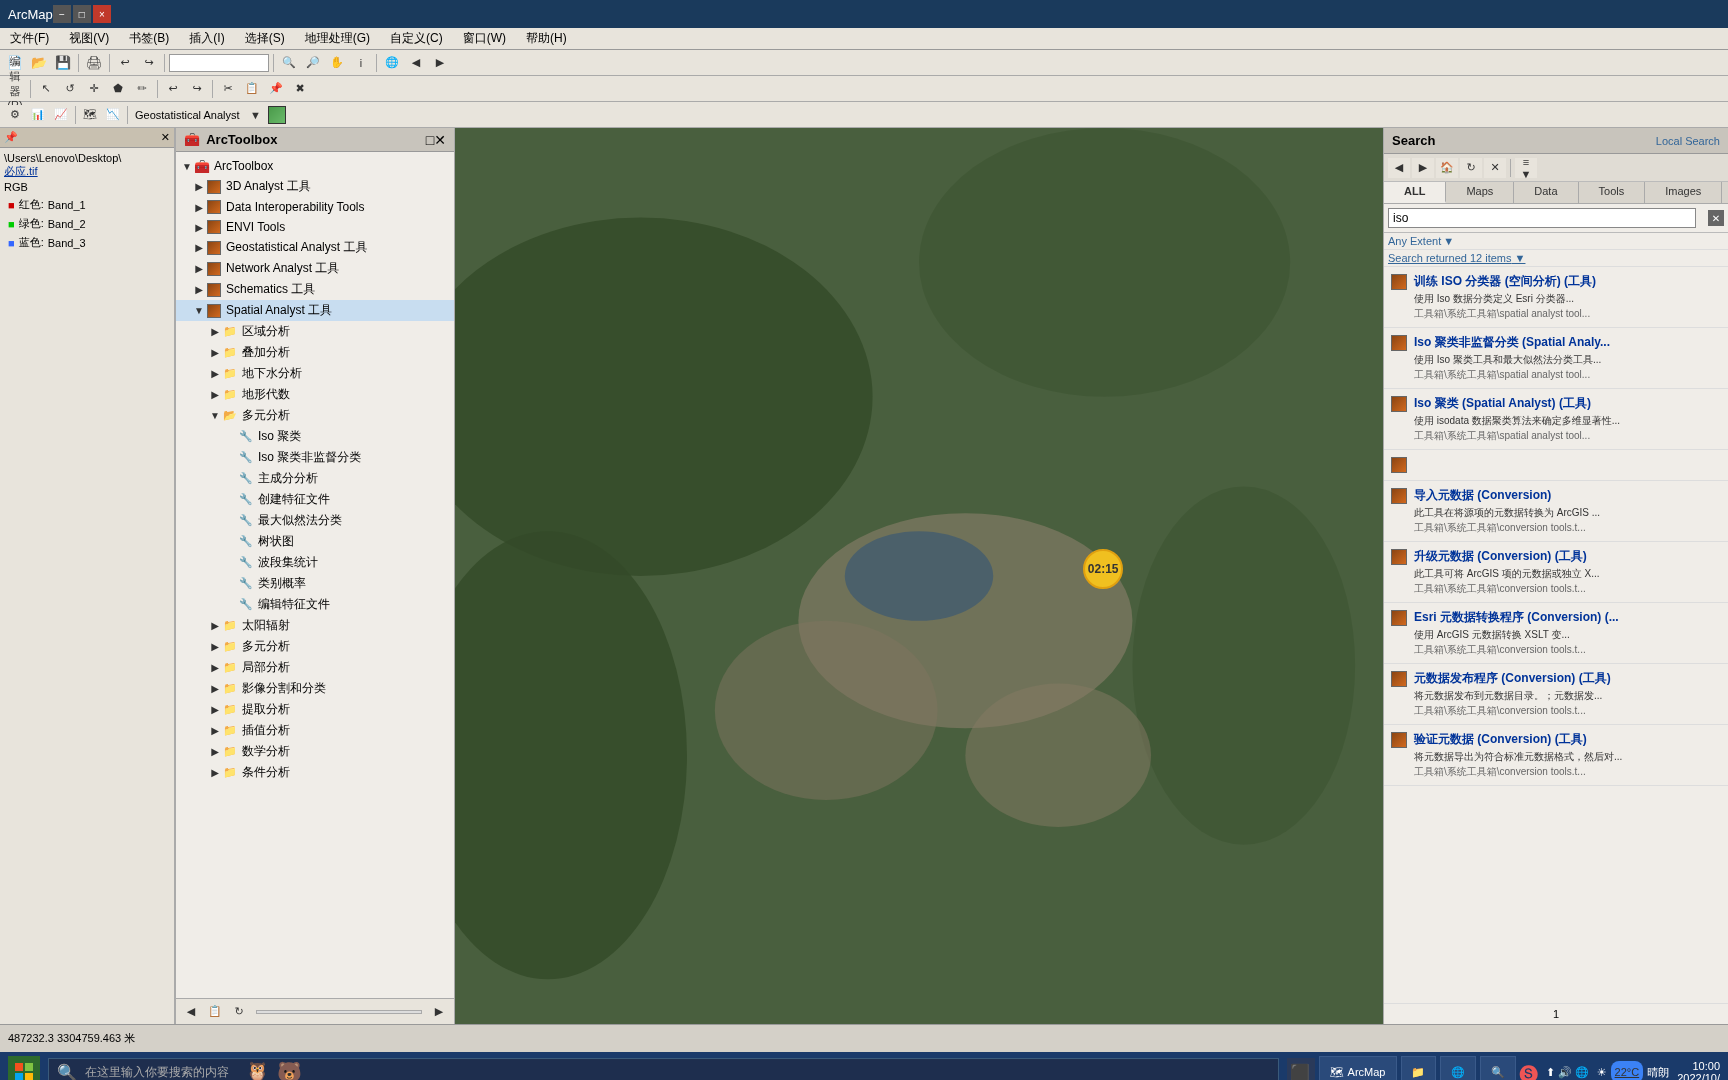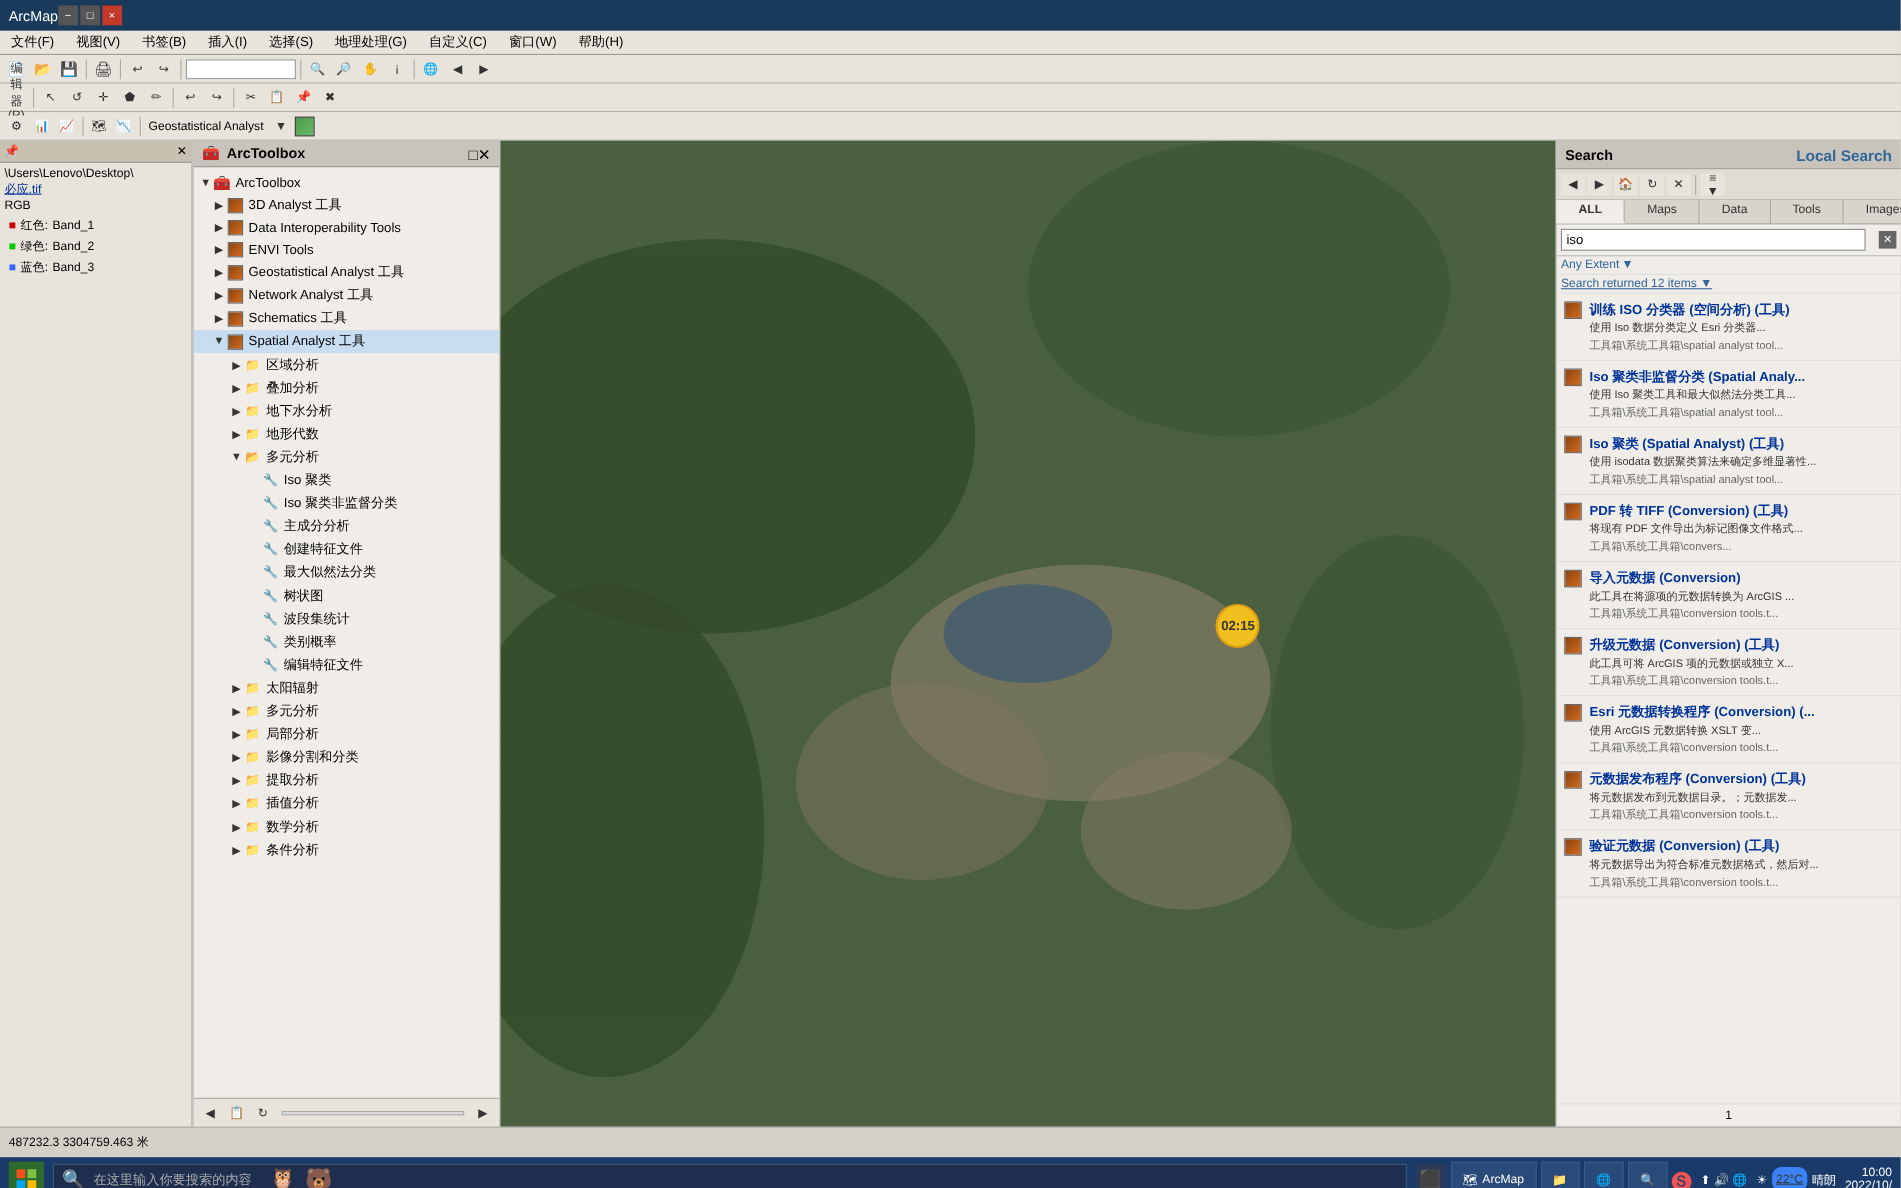--- a/index.html
+++ b/index.html
@@ -44,21 +44,21 @@
     .tree-label { font-size: 12px; }
     .indent-1 { padding-left: 16px; }
     .indent-2 { padding-left: 32px; }
     .indent-3 { padding-left: 48px; }
     .selected-node { background: #c8ddf0; }
 
     
     #map-area { flex: 1; background: #4a6741; position: relative; overflow: hidden; }
 
     
-    #search-panel { width: 314px; background: #f0ede8; border-left: 1px solid #aaa; display: flex; flex-direction: column; }
+    #search-panel { width: 345px; background: #f0ede8; border-left: 1px solid #aaa; display: flex; flex-direction: column; }
     #search-header { background: #c8c4bc; height: 26px; display: flex; align-items: center; padding: 0 8px; font-size: 13px; font-weight: bold; border-bottom: 1px solid #999; }
     #search-toolbar { background: #e0dcd4; height: 28px; display: flex; align-items: center; padding: 0 4px; gap: 2px; border-bottom: 1px solid #bbb; }
     #search-tabs { display: flex; height: 22px; background: #d8d4cc; border-bottom: 1px solid #aaa; }
     .search-tab { padding: 3px 20px; font-size: 11px; cursor: pointer; border-right: 1px solid #aaa; color: #333; }
     .search-tab.active { background: #f0ede8; font-weight: bold; border-bottom: 2px solid #f0ede8; }
     #search-input-row { display: flex; padding: 4px; gap: 12px; align-items: center; border-bottom: 1px solid #bbb; }
     #search-input { flex: 1; height: 20px; border: 1px solid #888; padding: 1px 4px; font-size: 12px; background: white; }
     .search-clear-btn { width: 16px; height: 16px; background: #666; color: white; font-size: 10px; display: flex; align-items: center; justify-content: center; cursor: pointer; border: none; }
     #extent-row { padding: 2px 4px; font-size: 11px; color: #336699; cursor: pointer; display: flex; align-items: center; gap: 2px; border-bottom: 1px solid #ddd; }
     #results-info { padding: 2px 4px; font-size: 11px; color: #336699; cursor: pointer; border-bottom: 1px solid #ddd; }
@@ -445,21 +445,21 @@
       </filter>
       <rect width="100%" height="100%" filter="url(#noise)" opacity="0.3"></rect>
     </svg>
 
     <div class="time-badge" style="position:absolute;top:47%;right:28%;">02:15</div>
   </div>
 
   <div id="search-panel">
     <div id="search-header">
       <span>Search</span>
-      <span style="margin-left:auto;font-size:14px;font-weight:bold;color:#336699;">Local Search</span>
+      <span style="margin-left:auto;font-size:11px;font-weight:normal;color:#336699;">Local Search</span>
     </div>
     <div id="search-toolbar">
       <button class="toolbar-btn">◀</button>
       <button class="toolbar-btn">▶</button>
       <button class="toolbar-btn">🏠</button>
       <button class="toolbar-btn">↻</button>
       <button class="toolbar-btn">✕</button>
       <div class="toolbar-sep"></div>
       <button class="toolbar-btn">≡ ▼</button>
     </div>
@@ -513,25 +513,20 @@
           <div class="result-title">Iso 聚类 (Spatial Analyst) (工具)</div>
           <div class="result-desc">使用 isodata 数据聚类算法来确定多维显著性...</div>
           <div class="result-path">工具箱\系统工具箱\spatial analyst tool...</div>
         </div>
       </div>
 
       <div class="result-item">
         <div class="result-icon">
             <div class="result-tool-icon"></div>
           </div>
-        <div class="result-content">
-          <div class="result-title">PDF 转 TIFF (Conversion) (工具)</div>
-          <div class="result-desc">将现有 PDF 文件导出为标记图像文件格式...</div>
-          <div class="result-path">工具箱\系统工具箱\convers...</div>
-        </div>
       </div>
 
       <div class="result-item">
         <div class="result-icon">
             <div class="result-tool-icon"></div>
           </div>
         <div class="result-content">
           <div class="result-title">导入元数据 (Conversion)</div>
           <div class="result-desc">此工具在将源项的元数据转换为 ArcGIS ...</div>
           <div class="result-path">工具箱\系统工具箱\conversion tools.t...</div>

